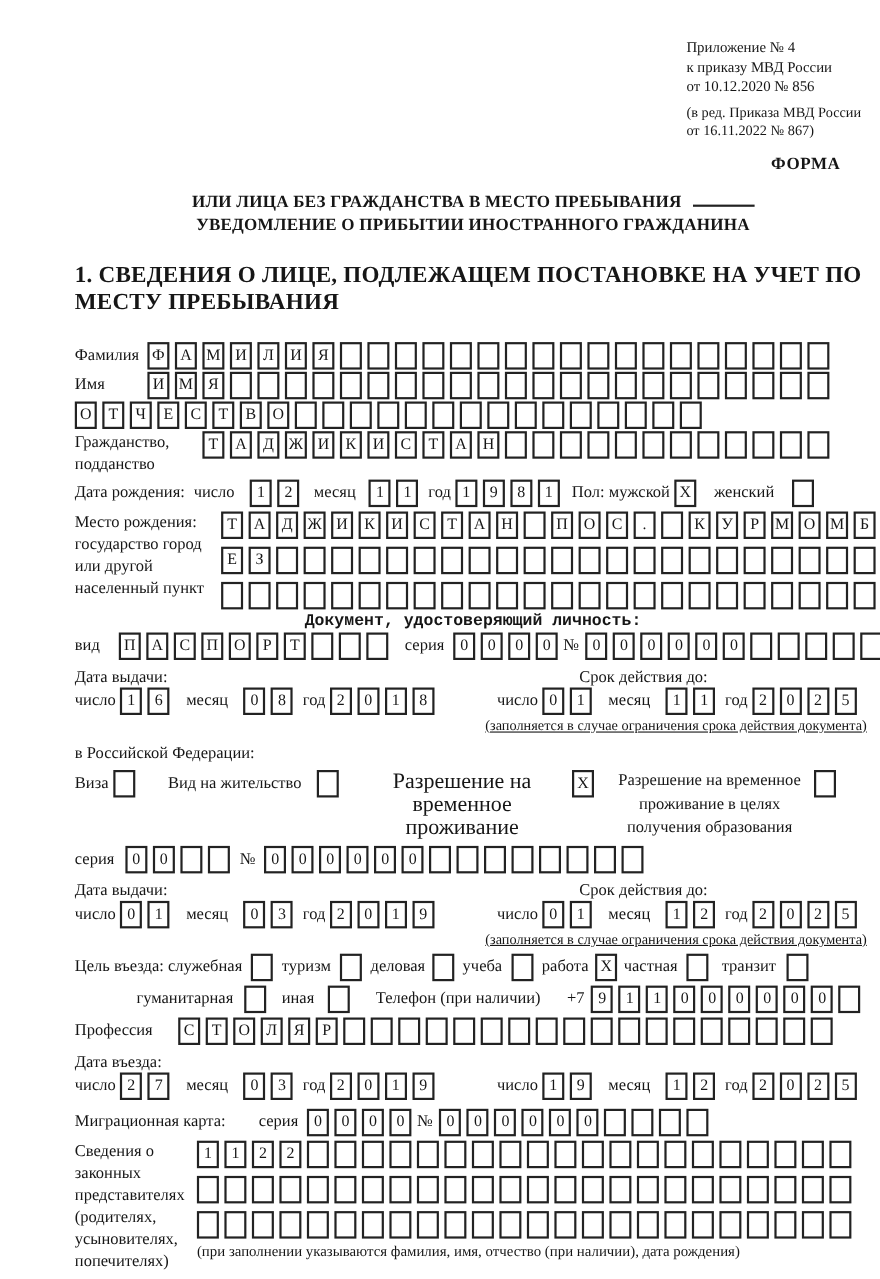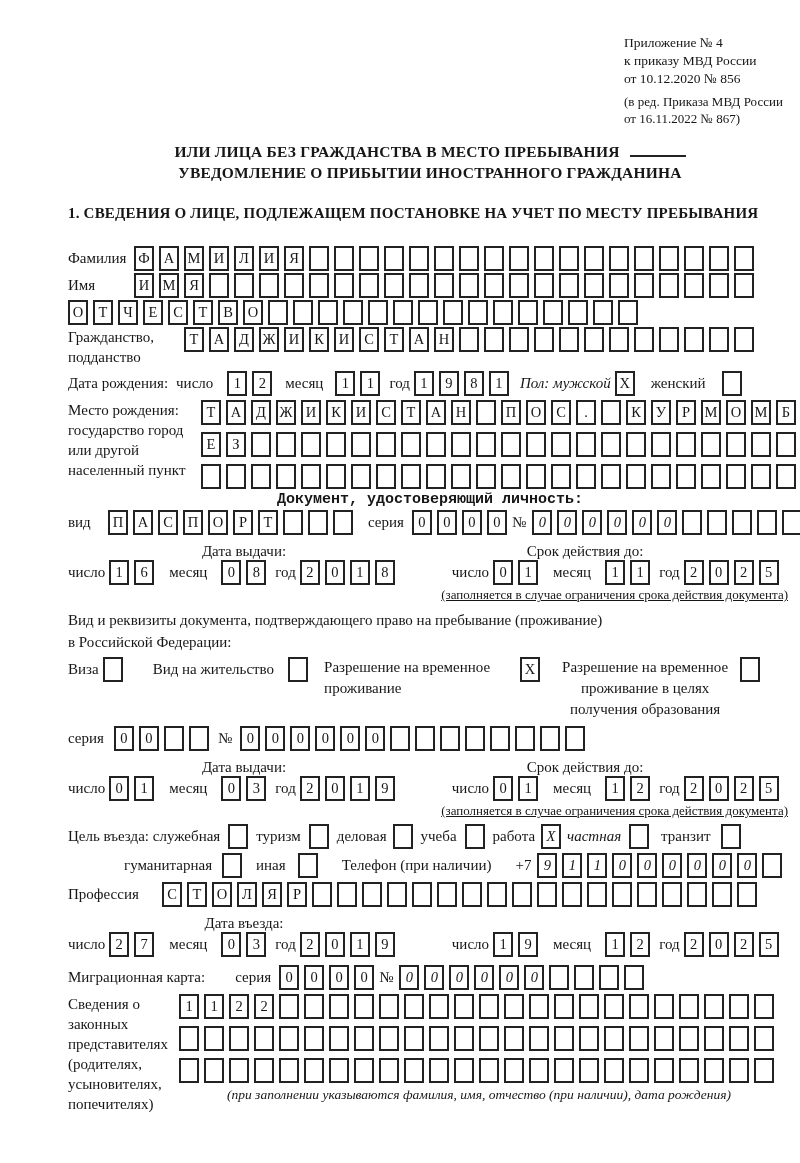--- a/index.html
+++ b/index.html
@@ -13,73 +13,74 @@
     color:#161616;
     overflow:hidden;
   }
   
   .hdr{margin-left:556px;font-size:13.5px;line-height:18px;}
   .hdr .sub{margin-top:5px;font-size:13px;line-height:17px;}
   .forma{margin-top:14px;text-align:right;padding-right:28px;font-weight:bold;font-size:15.5px;letter-spacing:.5px;}
   
   .title{margin-top:14px;text-align:center;font-weight:bold;font-size:15.5px;line-height:21px;letter-spacing:.2px;}
   .uline{display:inline-block;width:56px;border-bottom:2px solid #222;margin-left:10px;vertical-align:baseline;}
-  .sect{margin-top:22px;font-weight:bold;font-size:15px;letter-spacing:.2px;}
+  .sect{margin-top:22px;font-weight:bold;font-size:21px;letter-spacing:.2px;}
   
   .frow{display:flex;align-items:flex-start;}
   .lbl{font-size:15px;line-height:25px;white-space:nowrap;flex:0 0 auto;}
   .mlbl{font-size:15px;line-height:20px;flex:0 0 auto;}
   .cells{display:flex;flex:0 0 auto;}
   .cell,.cb{
     box-sizing:border-box;flex:0 0 auto;
     width:20px;height:25px;margin-right:5px;
     border:2px solid #222;
     display:inline-flex;align-items:center;justify-content:center;
     font-size:14.5px;line-height:1;background:#fff;
   }
   .cb{margin-right:0;}
   
   .mt2{margin-top:2px;}.mt4{margin-top:4px;}.mt6{margin-top:6px;}.mt8{margin-top:8px;}
-  .ml4{margin-left:4px;}.ml6{margin-left:6px;font-style:italic;}.ml8{margin-left:8px;}.ml10{margin-left:10px;}
+  .ml4{margin-left:4px;}.ml6{margin-left:6px;}.ml8{margin-left:8px;}.ml10{margin-left:10px;}
   .ml12{margin-left:12px;}.ml14{margin-left:14px;}.ml16{margin-left:16px;}
   .ml24{margin-left:24px;}.ml30{margin-left:30px;}
   
   .w66{width:66px;}
   .w143{width:143px;}
   .w116{width:116px;}
   .w133{width:133px;}
   .w40{width:40px;}
   .w94{width:94px;}
   .w111{width:111px;flex:0 0 111px;}
   
   .dheads{display:flex;margin-top:7px;font-size:15px;line-height:18px;}
-  .dheads .dh1{width:352px;text-align:center;flex:0 0 auto;}
+  .dheads .dh1{width:352px;text-align:left;flex:0 0 auto;}
   .dheads .dh2{width:330px;text-align:center;flex:0 0 auto;}
   .note{font-size:13px;line-height:15px;text-align:right;padding-right:4px;margin-top:2px;text-decoration:underline;}
-  .permit-txt{width:192px;text-align:left;font-size:15px;line-height:21px;flex:0 0 auto;}
+  .permit-txt{width:192px;text-align:center;font-size:20px;line-height:21px;flex:0 0 auto;}
   .permit-txt2{width:178px;text-align:center;font-size:15px;line-height:21px;flex:0 0 auto;}
   .intro{font-size:15px;line-height:22px;margin-top:7px;}
-  .repnote{font-size:13.5px;line-height:16px;margin-top:4px;text-align:center;padding-left:90px;font-style:italic;}
+  .repnote{font-size:13.5px;line-height:16px;margin-top:4px;padding-left:90px;}
   .cellrows .cells{margin-bottom:7px;}
   .cellrows .cells:last-child{margin-bottom:0;}
 </style>
 </head>
 <body>
 
 <div class="page">
 
   <div class="hdr">
     <div>Приложение № 4</div>
     <div>к приказу МВД России</div>
     <div>от 10.12.2020 № 856</div>
     <div class="sub">
       <div>(в ред. Приказа МВД России</div>
       <div>от 16.11.2022 № 867)</div>
     </div>
   </div>
+  <div class="forma">ФОРМА</div>
 
   <div class="title">
     <div><span>ИЛИ ЛИЦА БЕЗ ГРАЖДАНСТВА В МЕСТО ПРЕБЫВАНИЯ</span><span class="uline"></span></div>
     <div>УВЕДОМЛЕНИЕ О ПРИБЫТИИ ИНОСТРАННОГО ГРАЖДАНИНА</div>
   </div>
 
   <div class="sect">1. СВЕДЕНИЯ О ЛИЦЕ, ПОДЛЕЖАЩЕМ ПОСТАНОВКЕ НА УЧЕТ ПО МЕСТУ ПРЕБЫВАНИЯ</div>
 
   <div class="frow mt8" style="margin-top:24px;">
     <span class="lbl w66">Фамилия</span>
@@ -384,21 +385,20 @@
     <div class="cells ml4">
         <span class="cell">2</span>
         <span class="cell">0</span>
         <span class="cell">2</span>
         <span class="cell">5</span>
       </div>
   </div>
   <div class="note">(заполняется в случае ограничения срока действия документа)</div>
 
   <div class="intro">
-    <div>Вид и реквизиты документа, подтверждающего право на пребывание (проживание)</div>
     <div>в Российской Федерации:</div>
   </div>
 
   <div class="frow mt4">
     <span class="lbl">Виза</span>
     <span class="cb ml4"></span>
     <span class="lbl ml30">Вид на жительство</span>
     <span class="cb ml14"></span>
     <div class="permit-txt ml16">Разрешение на временное проживание</div>
     <span class="cb ml4">X</span>

